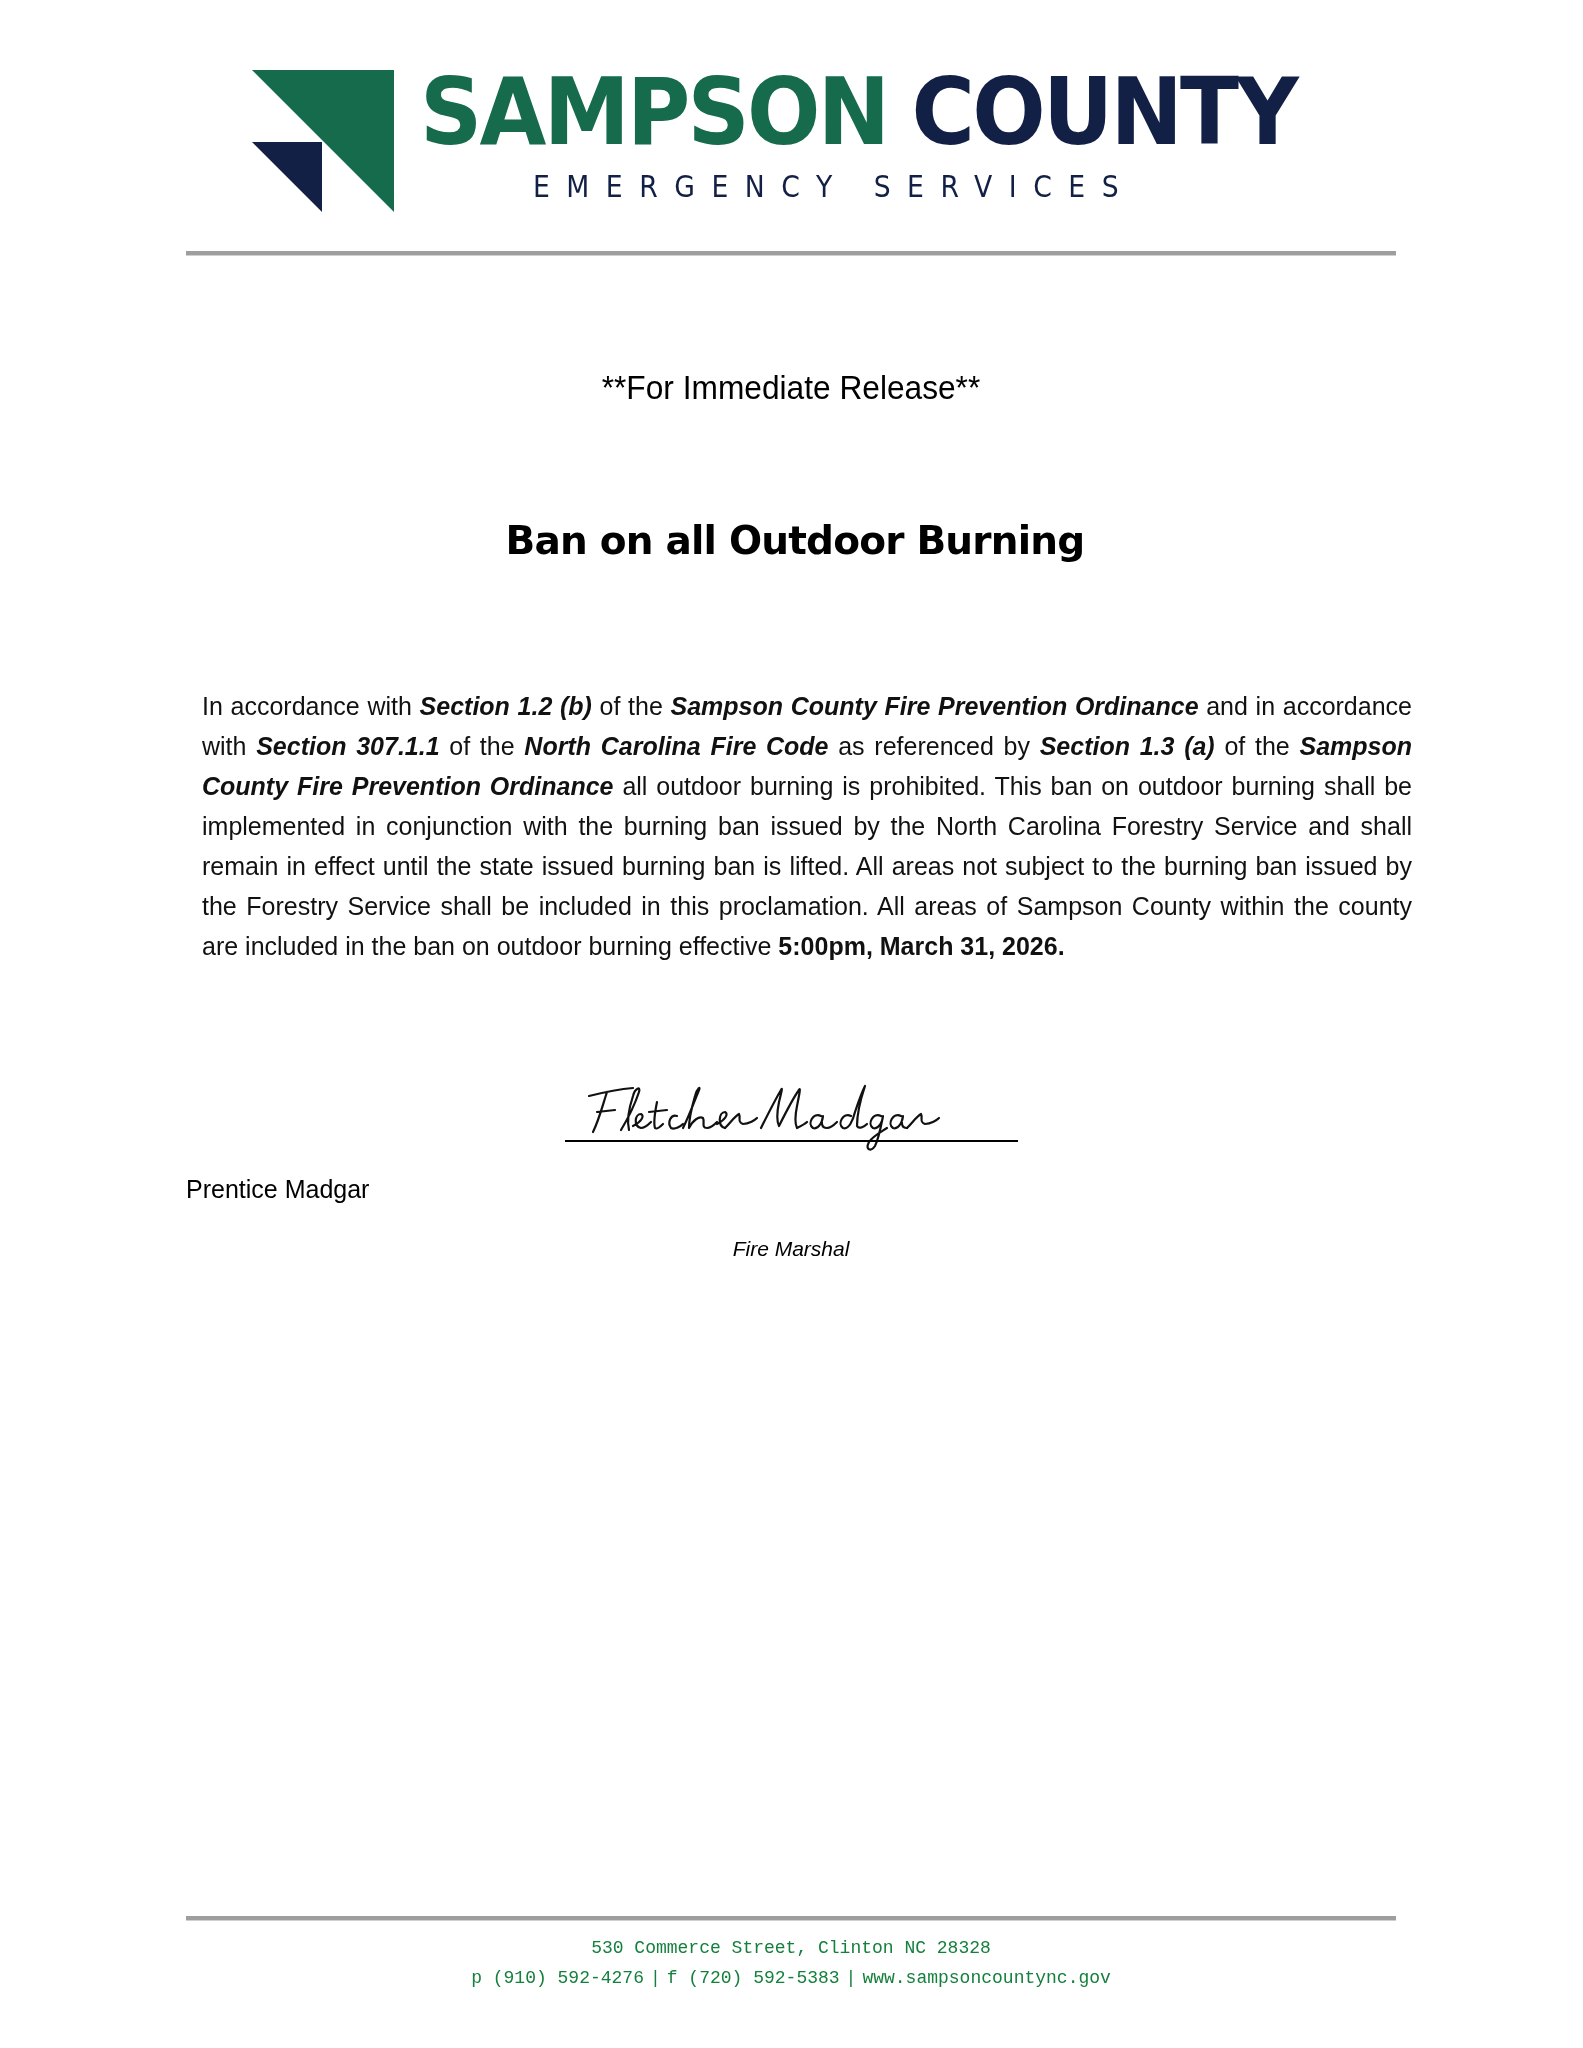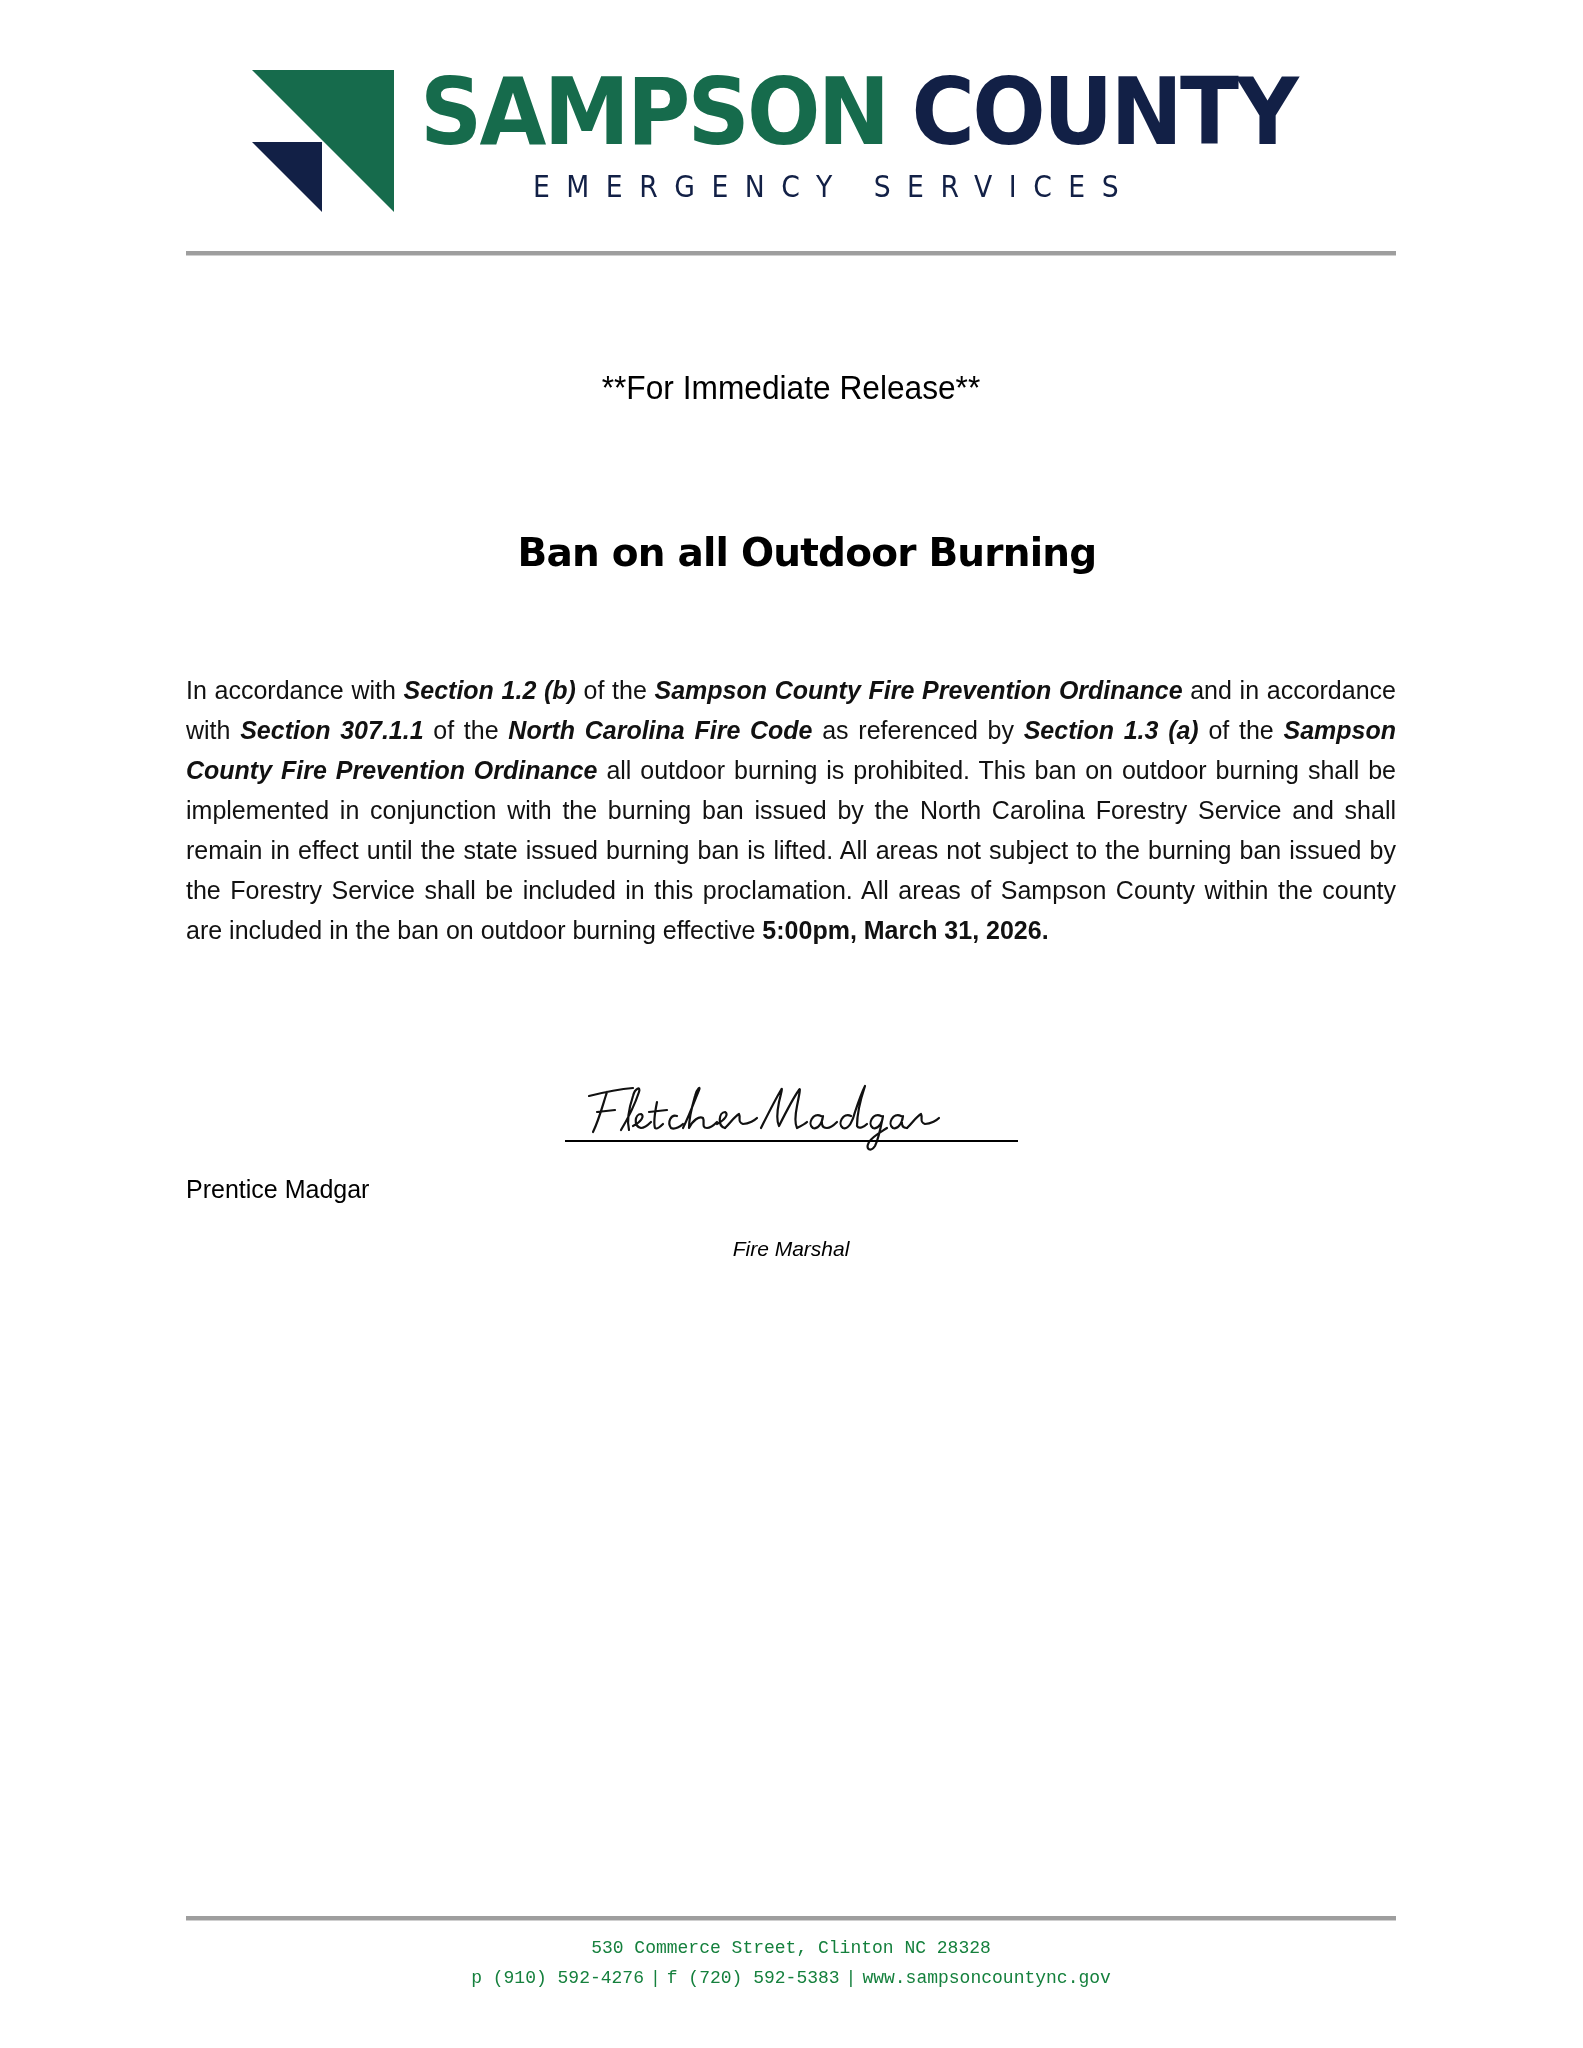--- a/index.html
+++ b/index.html
@@ -186,23 +186,23 @@
     <span class="w1">SAMPSON</span><span class="w2">COUNTY</span>
   </div>
 
   <div class="tagline">EMERGENCY SERVICES</div>
 </div>
 
 <div class="rule top"></div>
 
 <div class="release">**For Immediate Release**</div>
 
-<h1 class="title" style="margin:16px;">Ban on all Outdoor Burning</h1>
-
-<p class="body-text" style="margin:0;">
+<h1 class="title" style="margin:4px;">Ban on all Outdoor Burning</h1>
+
+<p class="body-text" style="margin:16px;">
   <span>In accordance with </span><span class="ref">Section 1.2 (b)</span><span> of the </span><span class="ref">Sampson County Fire Prevention Ordinance</span><span> and in accordance with </span><span class="ref">Section 307.1.1</span><span> of the </span><span class="ref">North Carolina Fire Code</span><span> as referenced by </span><span class="ref">Section 1.3 (a)</span><span> of the </span><span class="ref">Sampson County Fire Prevention Ordinance</span><span> all outdoor burning is prohibited. This ban on outdoor burning shall be implemented in conjunction with the burning ban issued by the North Carolina Forestry Service and shall remain in effect until the state issued burning ban is lifted. All areas not subject to the burning ban issued by the Forestry Service shall be included in this proclamation.  All areas of Sampson County within the county are included in the ban on outdoor burning effective </span><span class="eff">5:00pm, March 31, 2026.</span>
 </p>
 
 <svg class="signature" viewBox="0 0 360 72" xmlns="http://www.w3.org/2000/svg" aria-label="Fletcher Madgar">
   <g fill="none" stroke="#111" stroke-width="2.2" stroke-linecap="round" stroke-linejoin="round">
 
     <path d="M8,50 C14,38 18,22 22,10 M4,14 C20,10 36,7 48,6 M12,30 L30,28"></path>
 
     <path d="M36,48 C42,38 50,22 54,10 C56,4 50,6 48,14 C44,26 42,40 44,48"></path>
 

